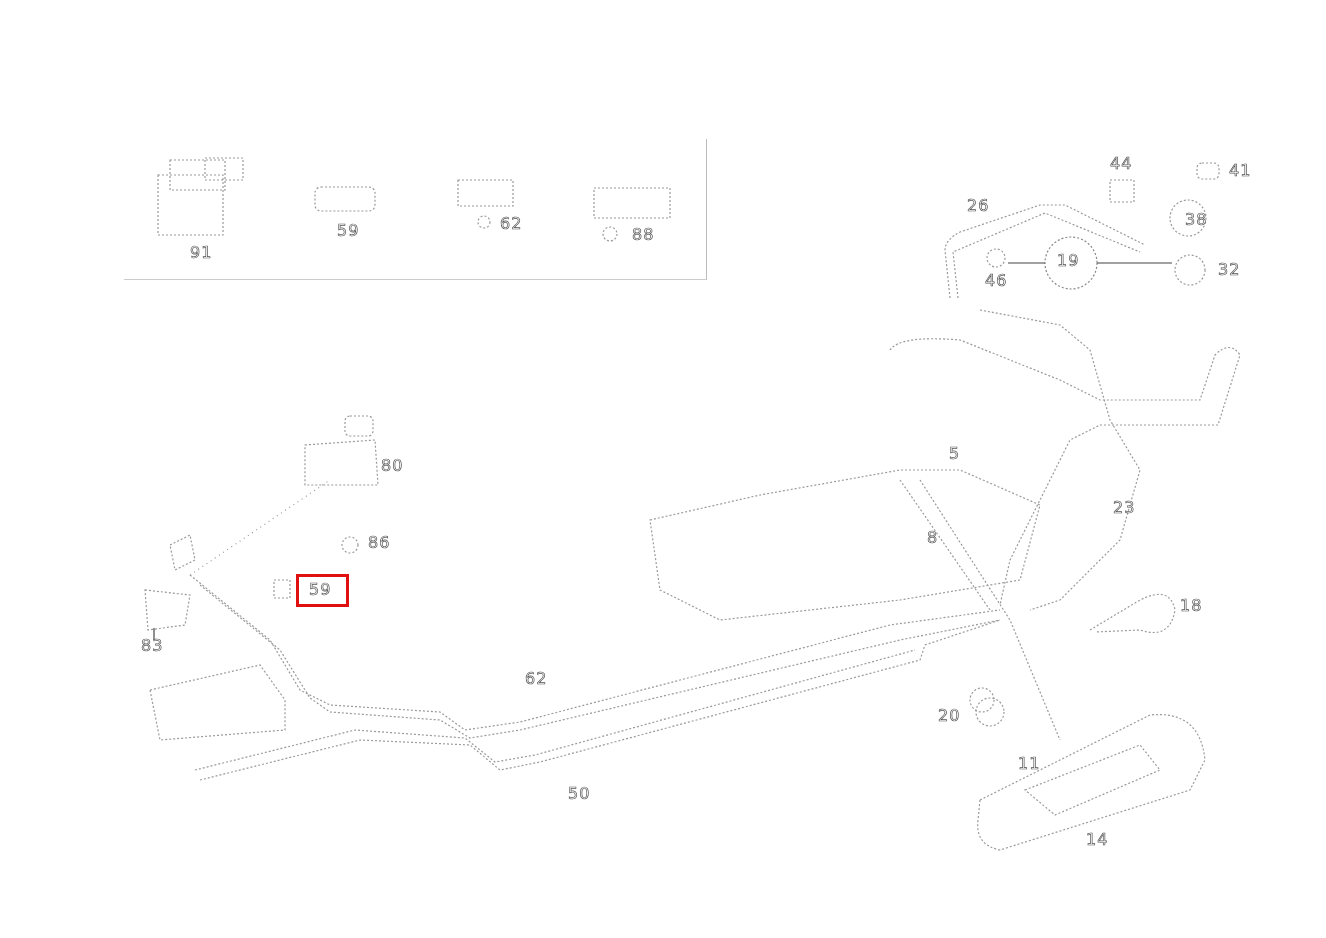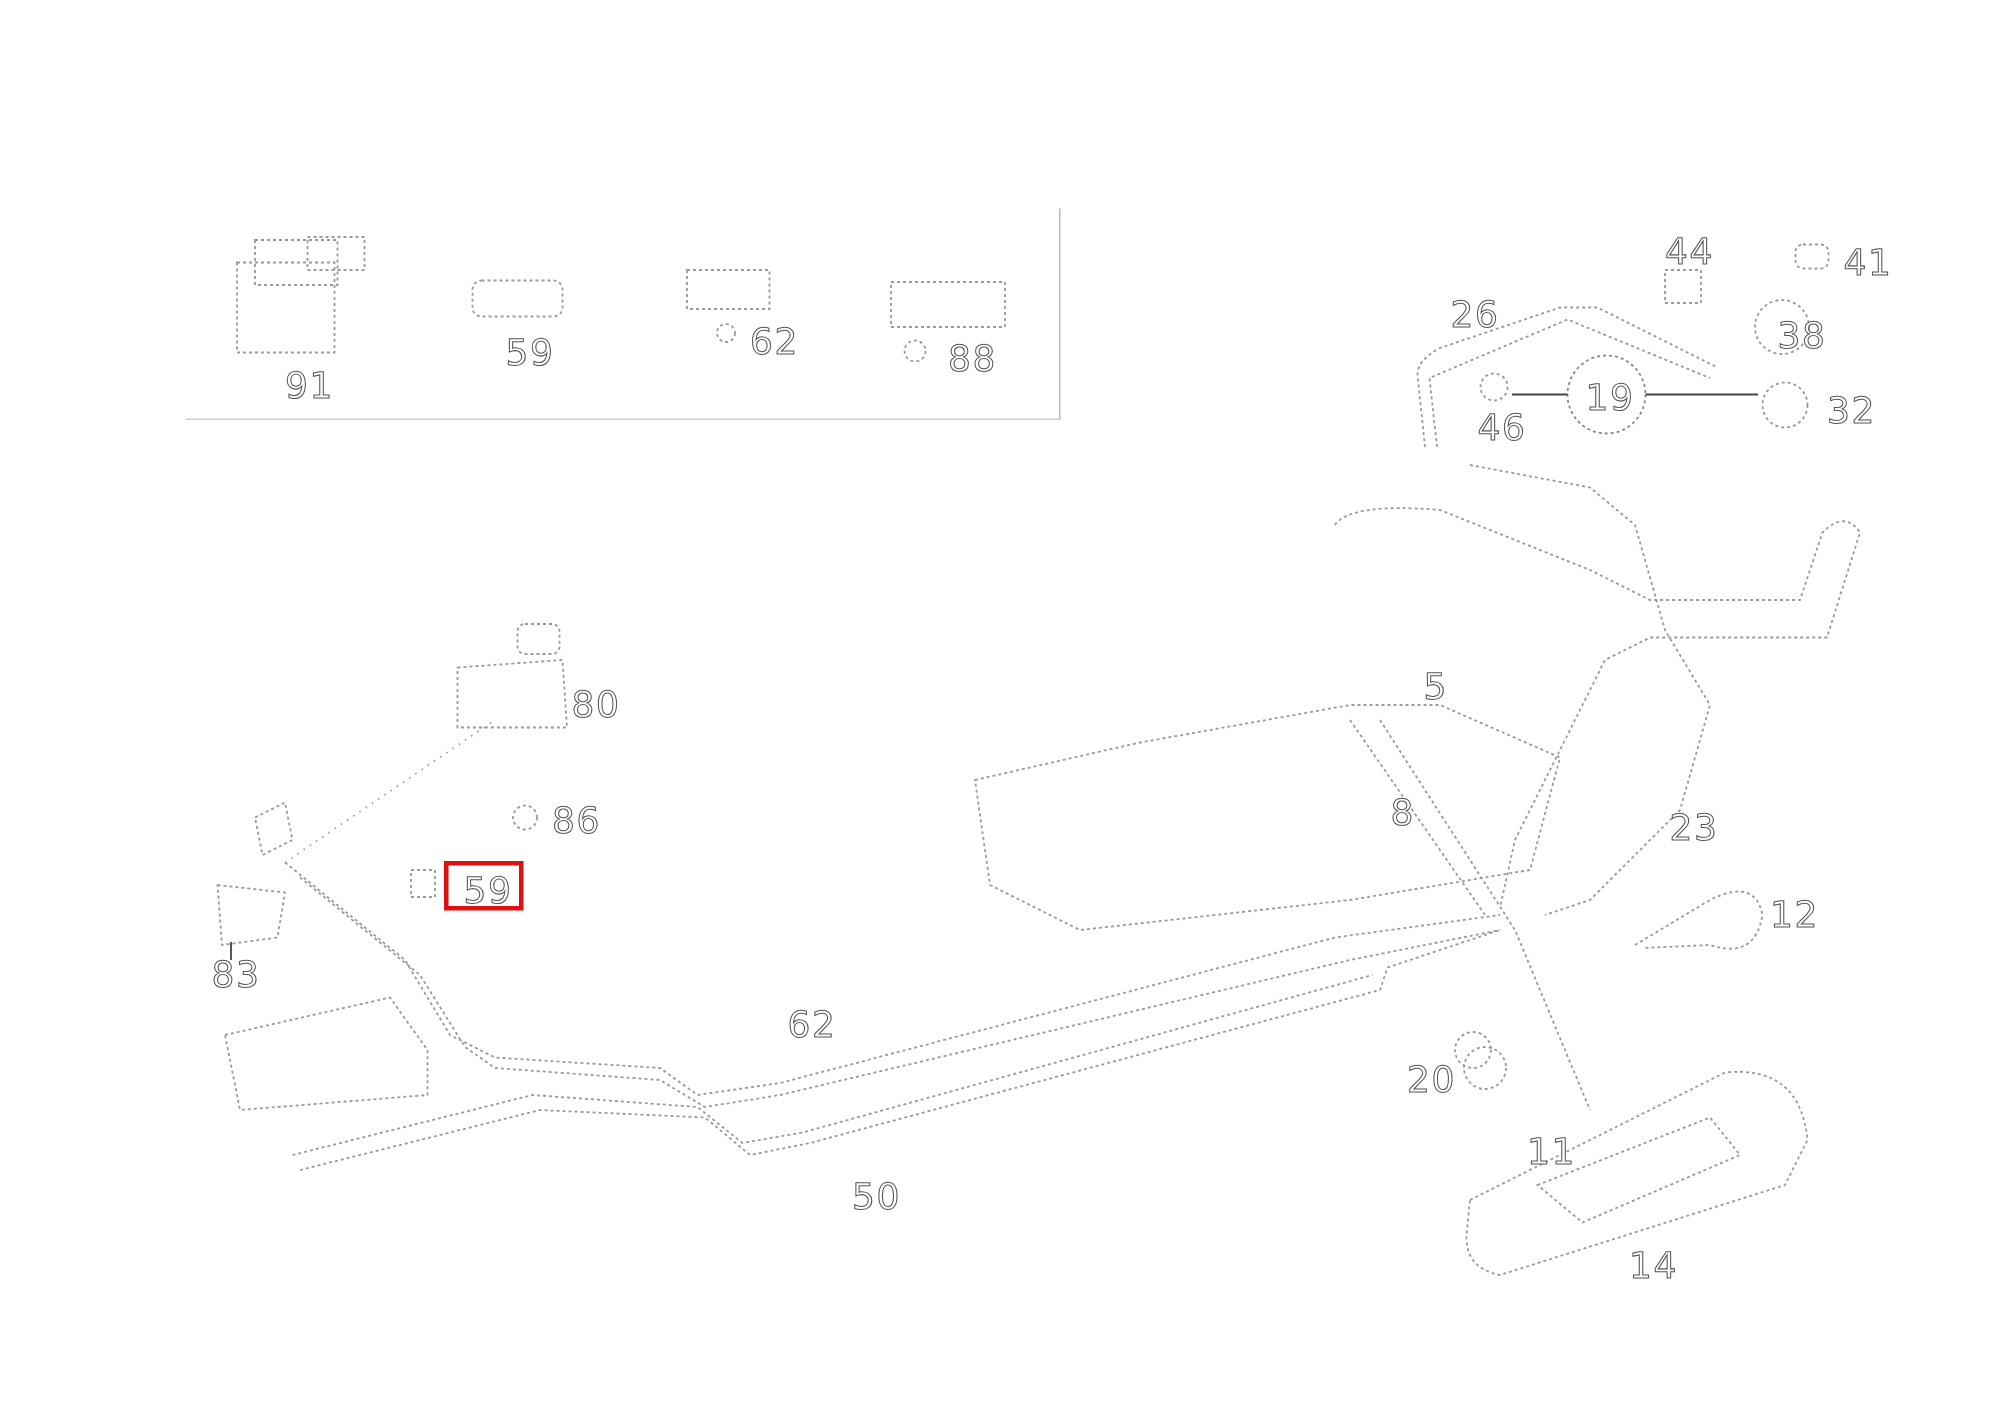--- a/index.html
+++ b/index.html
@@ -1,20 +1,20 @@
 <!DOCTYPE html>
 <html><head>
 <meta charset="utf-8">
 <style>
   html, body { margin:0; padding:0; background:#ffffff; }
   body { width:1326px; height:938px; position:relative; overflow:hidden;
          font-family:"DejaVu Sans", sans-serif; }
   #stage { position:absolute; left:0; top:0; width:1326px; height:938px; }
   svg.art { position:absolute; left:0; top:0; }
-  .lbl { position:absolute; font-size:24px; color:#ffffff; letter-spacing:1px;
+  .lbl { position:absolute; font-size:16px; color:#ffffff; letter-spacing:1px;
          -webkit-text-stroke:0.7px #555; line-height:1; white-space:nowrap;
          cursor:pointer; }
   .hl { position:absolute; border:3px solid #e01010; box-sizing:border-box; }
   .inset { position:absolute; left:124px; top:139px; width:582px; height:140px;
            border-right:1px solid #bbb; border-bottom:1px solid #ccc; }
 </style>
 </head>
 <body>
 
 <div id="stage">
@@ -86,25 +86,25 @@
 
   <span class="lbl" style="left:1110px;top:156px">44</span>
   <span class="lbl" style="left:1229px;top:163px">41</span>
   <span class="lbl" style="left:967px;top:198px">26</span>
   <span class="lbl" style="left:1185px;top:212px">38</span>
   <span class="lbl" style="left:1057px;top:253px">19</span>
   <span class="lbl" style="left:1218px;top:262px">32</span>
   <span class="lbl" style="left:985px;top:273px">46</span>
   <span class="lbl" style="left:381px;top:458px">80</span>
   <span class="lbl" style="left:949px;top:446px">5</span>
-  <span class="lbl" style="left:1113px;top:540px">23</span>
+  <span class="lbl" style="left:1113px;top:500px">23</span>
   <span class="lbl" style="left:927px;top:530px">8</span>
   <span class="lbl" style="left:368px;top:535px">86</span>
   <span class="lbl" style="left:309px;top:582px">59</span>
-  <span class="lbl" style="left:1180px;top:598px">12</span>
+  <span class="lbl" style="left:1180px;top:598px">18</span>
   <span class="lbl" style="left:141px;top:638px">83</span>
   <span class="lbl" style="left:525px;top:671px">62</span>
   <span class="lbl" style="left:938px;top:708px">20</span>
   <span class="lbl" style="left:1018px;top:756px">11</span>
   <span class="lbl" style="left:568px;top:786px">50</span>
   <span class="lbl" style="left:1086px;top:832px">14</span>
 
   <div class="hl" style="left:296px;top:574px;width:53px;height:33px"></div>
 </div>
 

